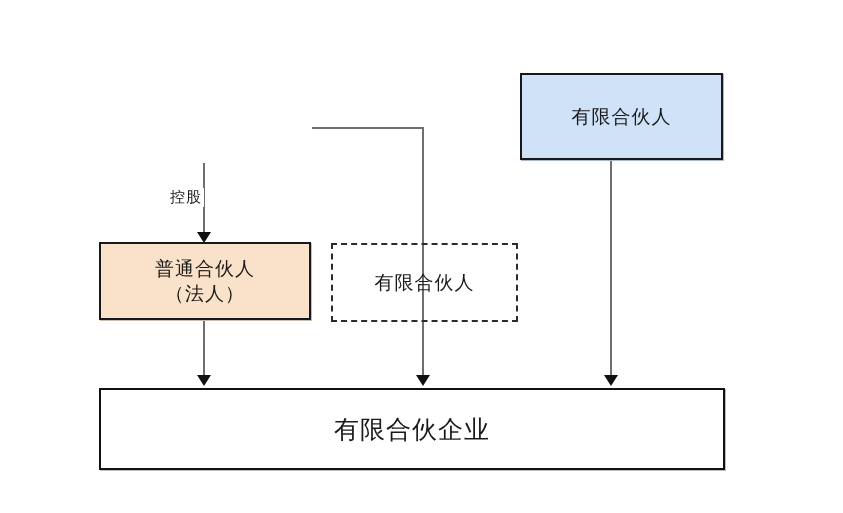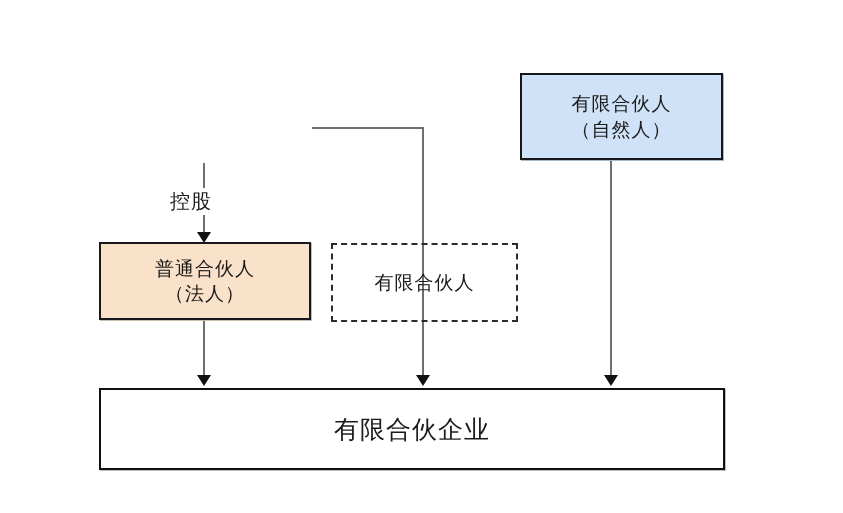--- a/index.html
+++ b/index.html
@@ -68,21 +68,21 @@
     width: 0;
     height: 0;
     border-left: 7px solid transparent;
     border-right: 7px solid transparent;
     border-top: 11px solid #111111;
     z-index: 4;
   }
 
   .edge-label {
     position: absolute;
-    font-size: 20px;
+    font-size: 15px;
     color: #1a1a1a;
     letter-spacing: 1px;
     white-space: nowrap;
     background: #ffffff;
     padding: 0 2px;
     z-index: 5;
   }
   .stack-line { display: block; }
 </style>
 </head>
@@ -101,21 +101,20 @@
   <div class="edge edge-v" style="left:203px; top:320px; height:59px;"></div>
   <div class="arrowhead" style="left:197px; top:375px;"></div>
 
   <div class="edge edge-v" style="left:610px; top:160px; height:219px;"></div>
   <div class="arrowhead" style="left:604px; top:375px;"></div>
 
 
   <div class="node node-blue" id="node-lp-natural">
     <div>
       <span class="stack-line">有限合伙人</span>
-      <span class="stack-line">（自然人）</span>
     </div>
   </div>
 
   <div class="node node-orange" id="node-gp-legal">
     <div>
       <span class="stack-line">普通合伙人</span>
       <span class="stack-line">（法人）</span>
     </div>
   </div>
 

